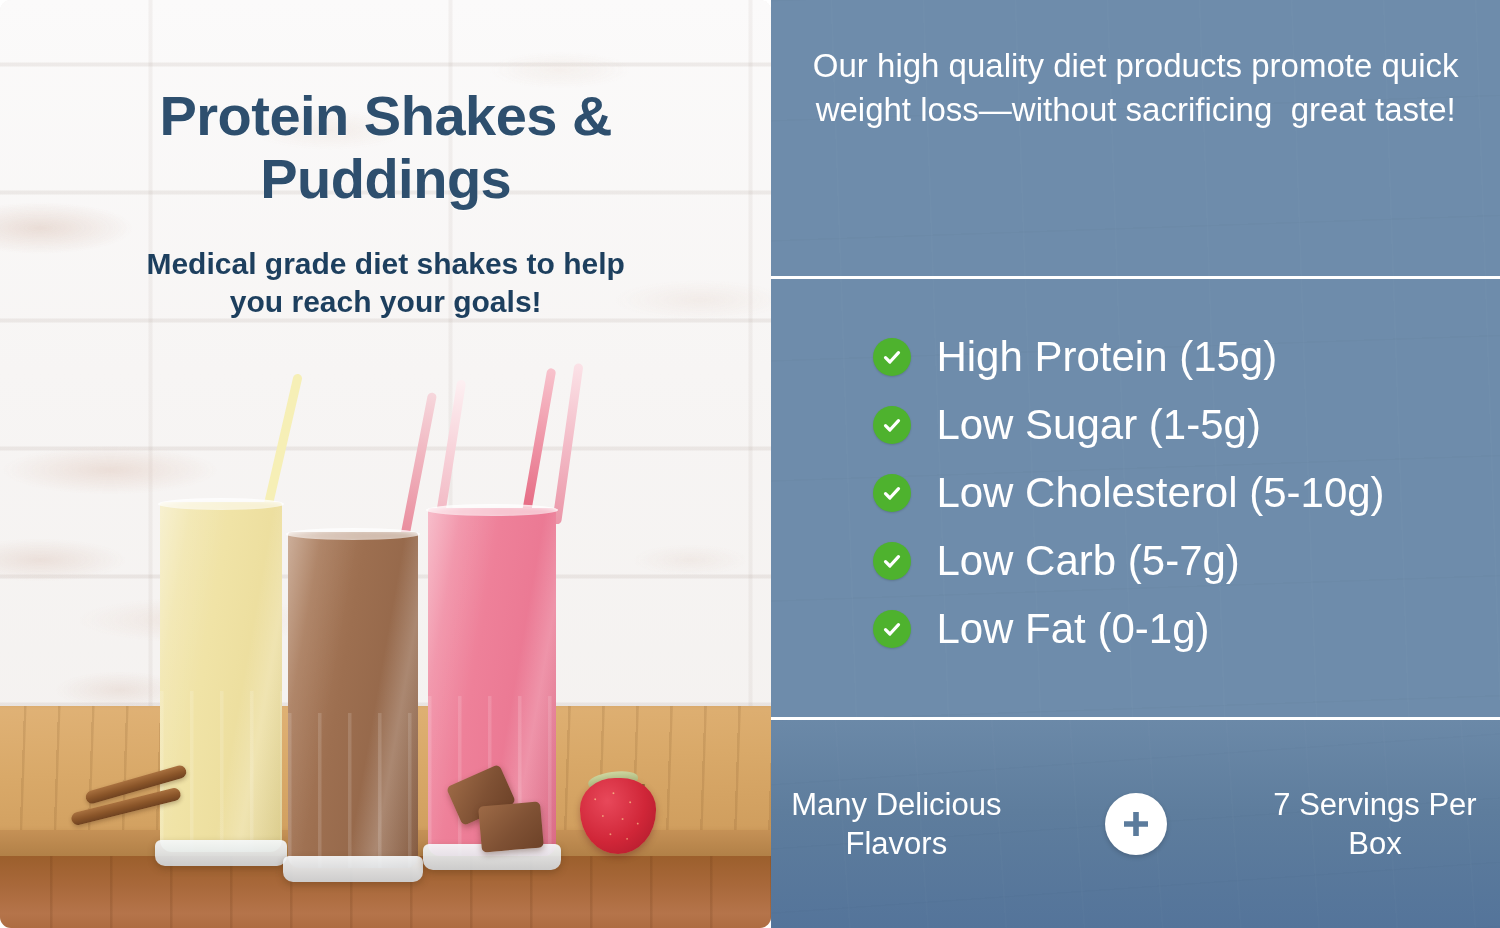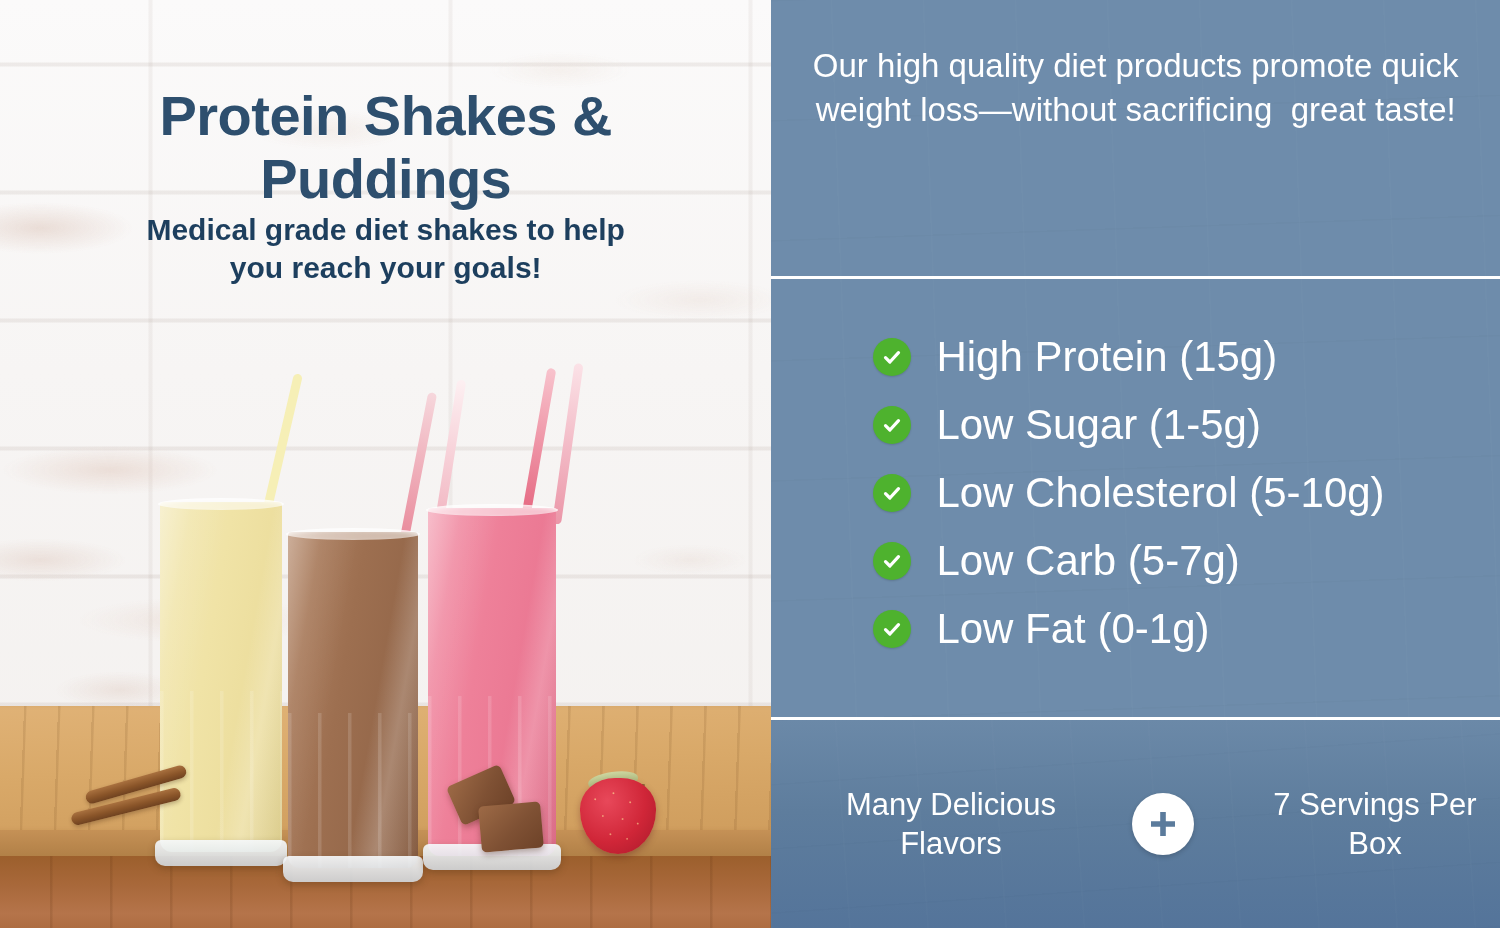--- a/index.html
+++ b/index.html
@@ -20,20 +20,21 @@
     overflow: hidden;
   }
 
   
   .left-panel {
     position: relative;
     width: 794px;
     height: 928px;
     overflow: hidden;
     background: #f4f2f0;
+    border-radius: 11px;
   }
 
   
   .brick-wall {
     position: absolute;
     inset: 0;
     background:
       linear-gradient(180deg, #fbfafa 0%, #f7f5f4 40%, #f3f0ee 100%);
   }
   .brick-wall::before {
@@ -94,20 +95,21 @@
     color: #2e4f6e;
     font-size: 56px;
     font-weight: bold;
     line-height: 1.13;
     letter-spacing: -0.5px;
     padding: 0 56px;
     text-shadow: 0 1px 0 rgba(255,255,255,.6);
   }
 
   .subhead {
+    margin-top: 34px;
     color: #1d3f5e;
     font-size: 30px;
     font-weight: bold;
     line-height: 1.28;
     padding: 0 120px;
   }
 
   
   .photo {
     position: absolute;
@@ -351,21 +353,21 @@
     white-space: nowrap;
   }
 
   .bottom-block {
     position: relative;
     z-index: 3;
     height: 208px;
     background: linear-gradient(180deg, #6b89a8 0%, #5e7d9d 44%, #54749a 100%);
     display: flex;
     align-items: center;
-    justify-content: flex-end;
+    justify-content: space-between;
     gap: 56px;
   }
   .bottom-texture {
     position: absolute;
     inset: 0;
     opacity: .22;
     background:
       repeating-linear-gradient(86deg,
         rgba(255,255,255,.07) 0px, rgba(255,255,255,.07) 1px,
         rgba(0,0,0,0) 2px, rgba(0,0,0,0) 78px),

